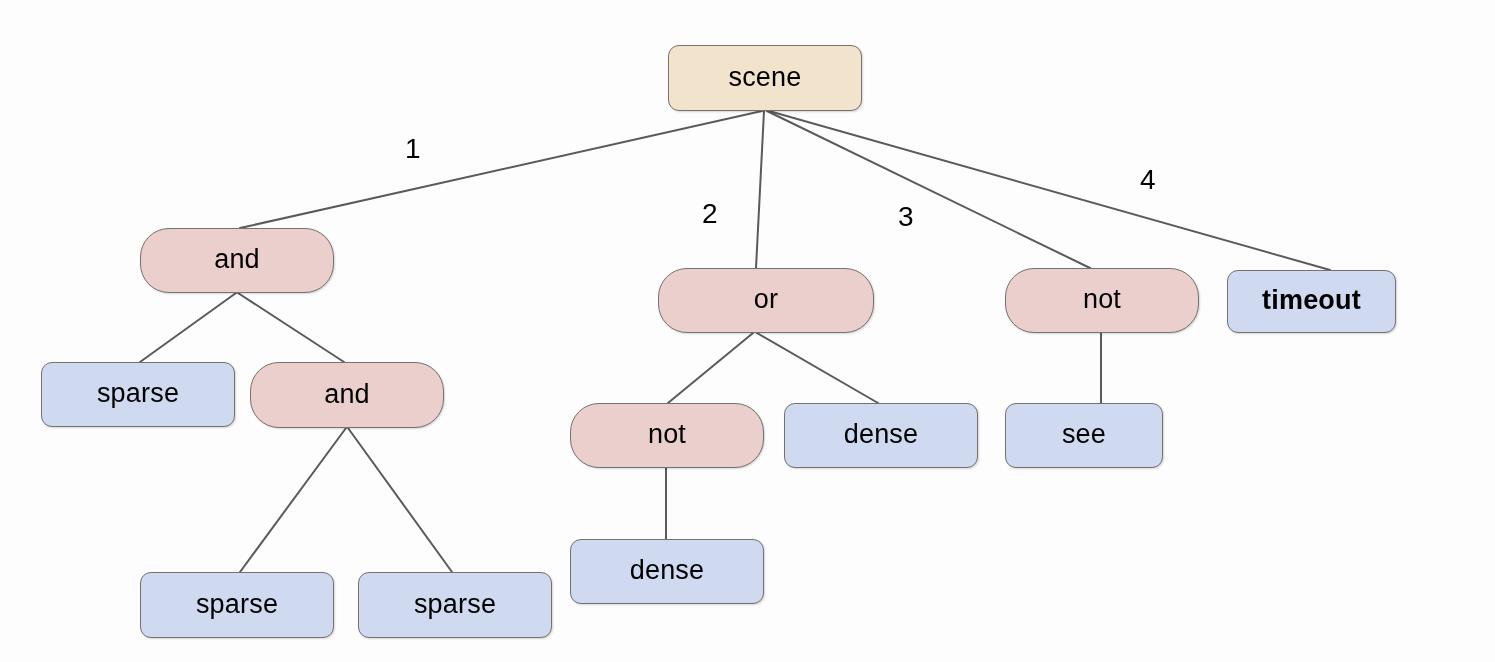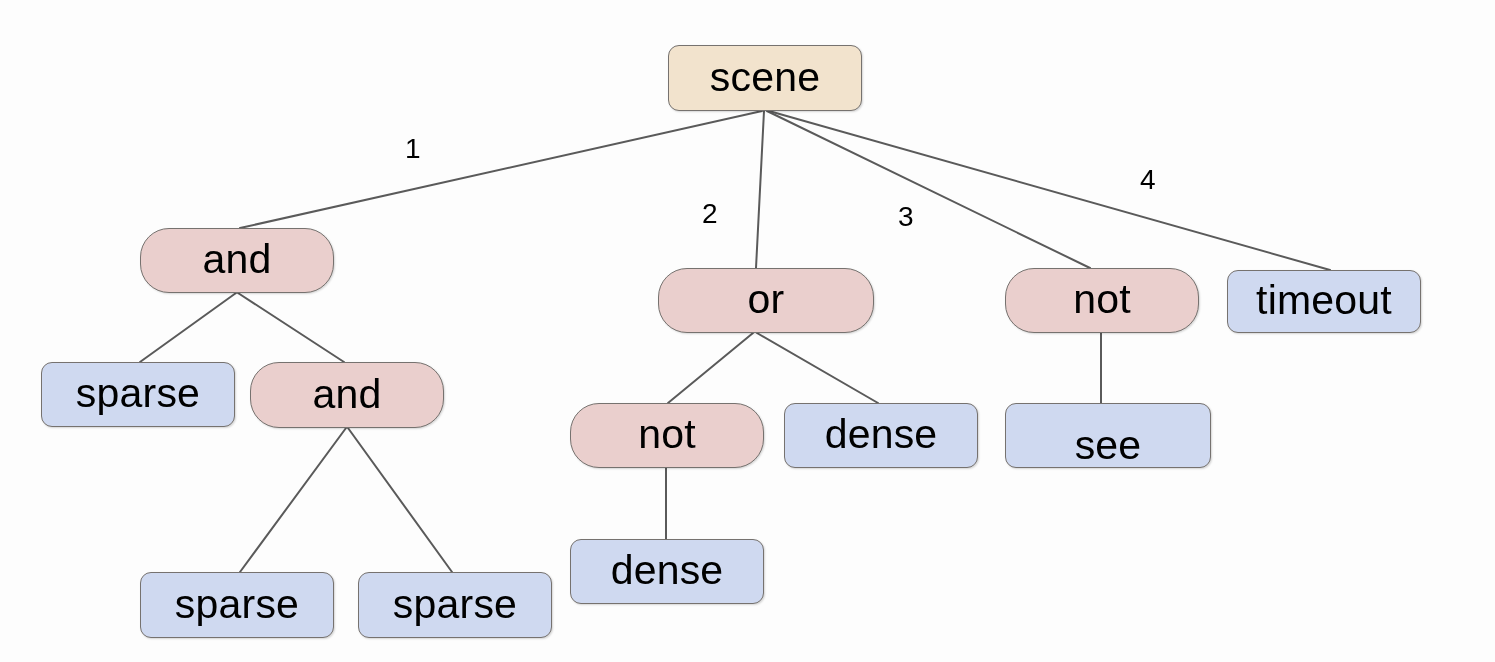--- a/index.html
+++ b/index.html
@@ -26,21 +26,21 @@
   }
   .node {
     position: absolute;
     box-sizing: border-box;
     border: 1.6px solid #76726f;
     border-radius: 11px;
     display: flex;
     align-items: center;
     justify-content: center;
     color: #000000;
-    font-size: 41px;
+    font-size: 27px;
     line-height: 1;
     letter-spacing: 0.2px;
     box-shadow: 1px 1px 2px rgba(0,0,0,0.16);
   }
   .node-root   { background: #f2e3cd; }
   .node-op     { background: #eacfcd; border-radius: 29px; }
   .node-term   { background: #cfd9f0; }
   .node-label {
     display: block;
     transform: translateY(-1px);
@@ -78,36 +78,36 @@
       </div>
       <div class="node node-op" style="left: 140px; top: 228px; width: 194px; height: 65px;">
         <span class="node-label">and</span>
       </div>
       <div class="node node-op" style="left: 658px; top: 268px; width: 216px; height: 65px; justify-content: center;">
         <span class="node-label">or</span>
       </div>
       <div class="node node-op" style="left: 1005px; top: 268px; width: 194px; height: 65px;">
         <span class="node-label">not</span>
       </div>
-      <div class="node node-term" style="left: 1227px; top: 270px; width: 194px; height: 63px;">
+      <div class="node node-term" style="left: 1227px; top: 270px; width: 169px; height: 63px; font-weight: bold;">
         <span class="node-label">timeout</span>
       </div>
       <div class="node node-term" style="left: 41px; top: 362px; width: 194px; height: 65px;">
         <span class="node-label">sparse</span>
       </div>
       <div class="node node-op" style="left: 250px; top: 362px; width: 194px; height: 66px;">
         <span class="node-label">and</span>
       </div>
       <div class="node node-op" style="left: 570px; top: 403px; width: 194px; height: 65px;">
         <span class="node-label">not</span>
       </div>
       <div class="node node-term" style="left: 784px; top: 403px; width: 194px; height: 65px;">
         <span class="node-label">dense</span>
       </div>
-      <div class="node node-term" style="left: 1005px; top: 403px; width: 206px; height: 65px; align-items: flex-end;">
+      <div class="node node-term" style="left: 1005px; top: 403px; width: 158px; height: 65px;">
         <span class="node-label">see</span>
       </div>
       <div class="node node-term" style="left: 570px; top: 539px; width: 194px; height: 65px;">
         <span class="node-label">dense</span>
       </div>
       <div class="node node-term" style="left: 140px; top: 572px; width: 194px; height: 66px;">
         <span class="node-label">sparse</span>
       </div>
       <div class="node node-term" style="left: 358px; top: 572px; width: 194px; height: 66px;">
         <span class="node-label">sparse</span>

